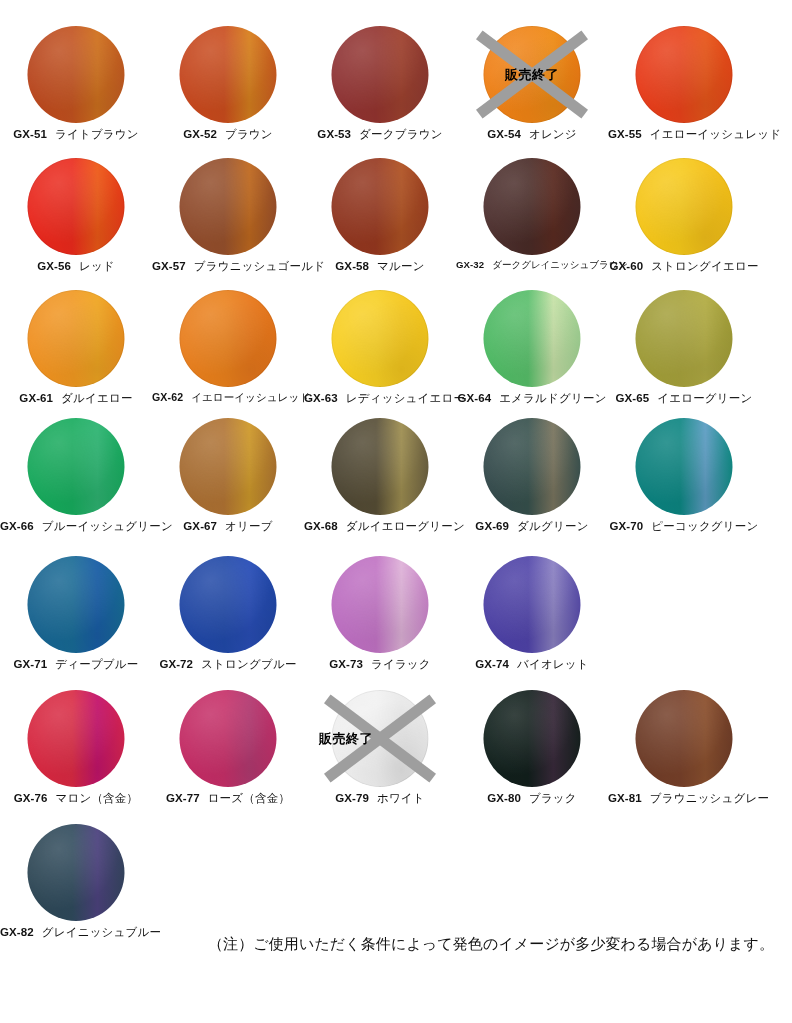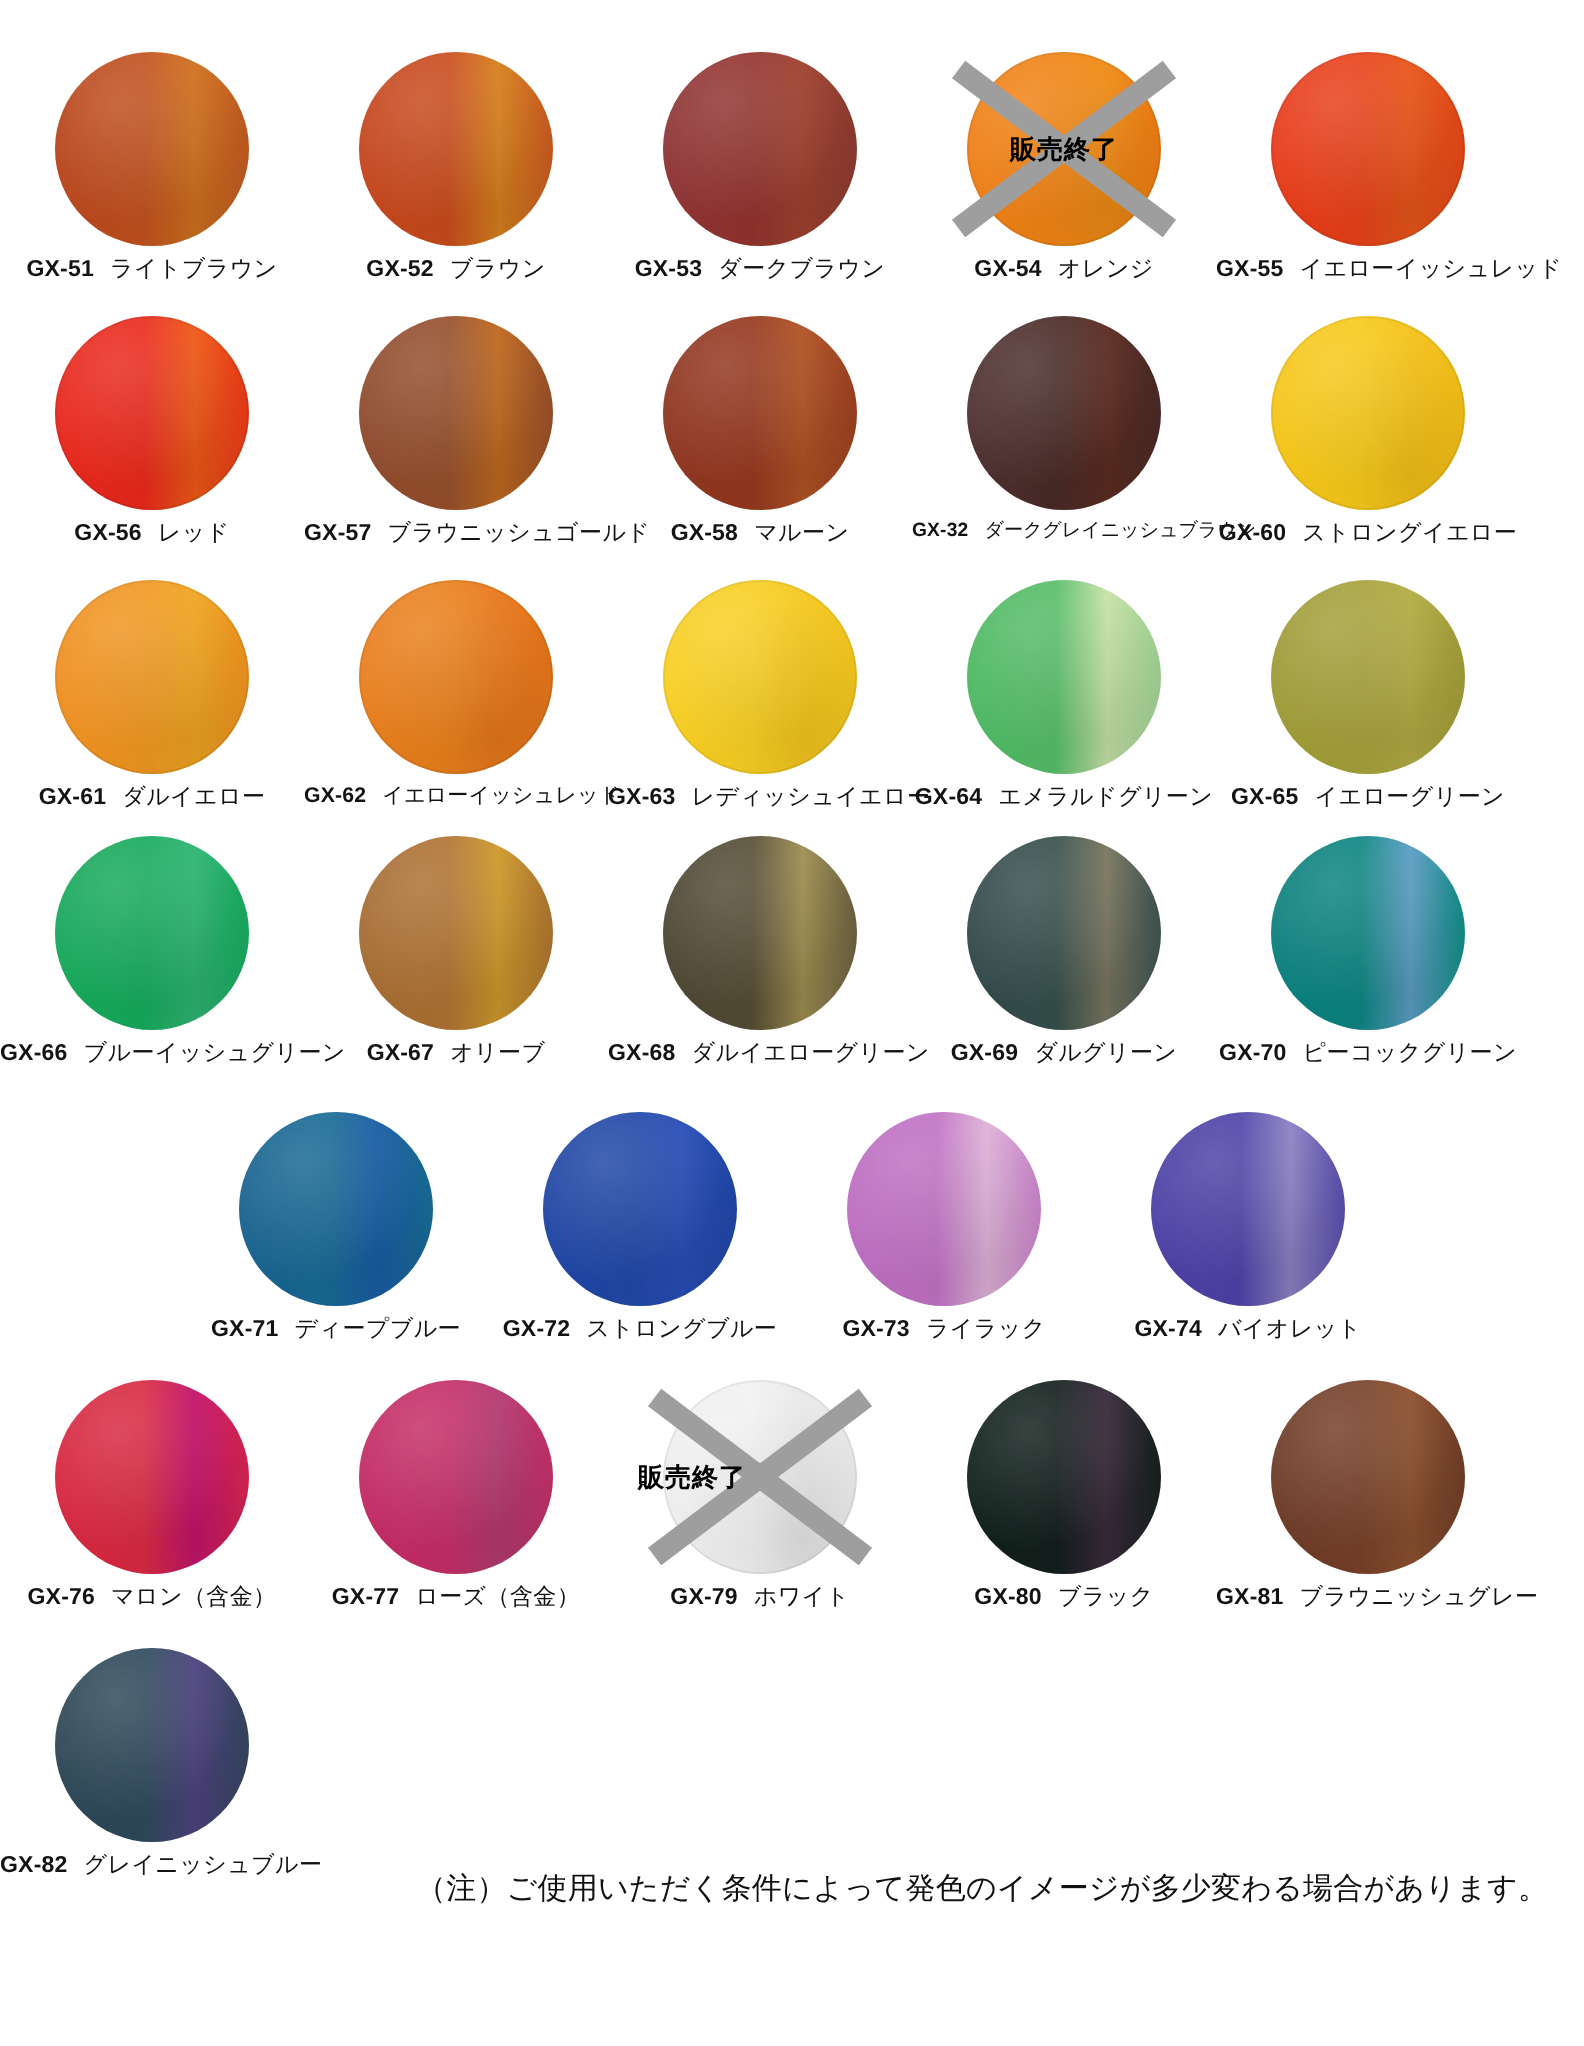--- a/index.html
+++ b/index.html
@@ -319,21 +319,21 @@
       </div>
       <div class="swatch-cell">
         <div class="swatch-disc-wrap">
           <div class="swatch-disc" style="background: linear-gradient(90deg, rgb(11, 127, 124) 0%, rgb(12, 133, 129) 46%, rgb(94, 158, 196) 72%, rgb(17, 139, 132) 100%);">
             <div class="disc-sheen"></div>
           </div>
         </div>
         <div class="swatch-label"><span class="code">GX-70</span><span class="gap"></span><span class="cname">ピーコックグリーン</span></div>
       </div>
     </div>
-    <div class="swatch-row" style="top: 554px; justify-content: center;">
+    <div class="swatch-row" style="top: 554px;">
       <div class="swatch-cell">
         <div class="swatch-disc-wrap">
           <div class="swatch-disc" style="background: linear-gradient(90deg, rgb(23, 98, 142) 0%, rgb(24, 106, 149) 46%, rgb(26, 94, 166) 72%, rgb(24, 107, 147) 100%);">
             <div class="disc-sheen"></div>
           </div>
         </div>
         <div class="swatch-label"><span class="code">GX-71</span><span class="gap"></span><span class="cname">ディープブルー</span></div>
       </div>
       <div class="swatch-cell">
         <div class="swatch-disc-wrap">

